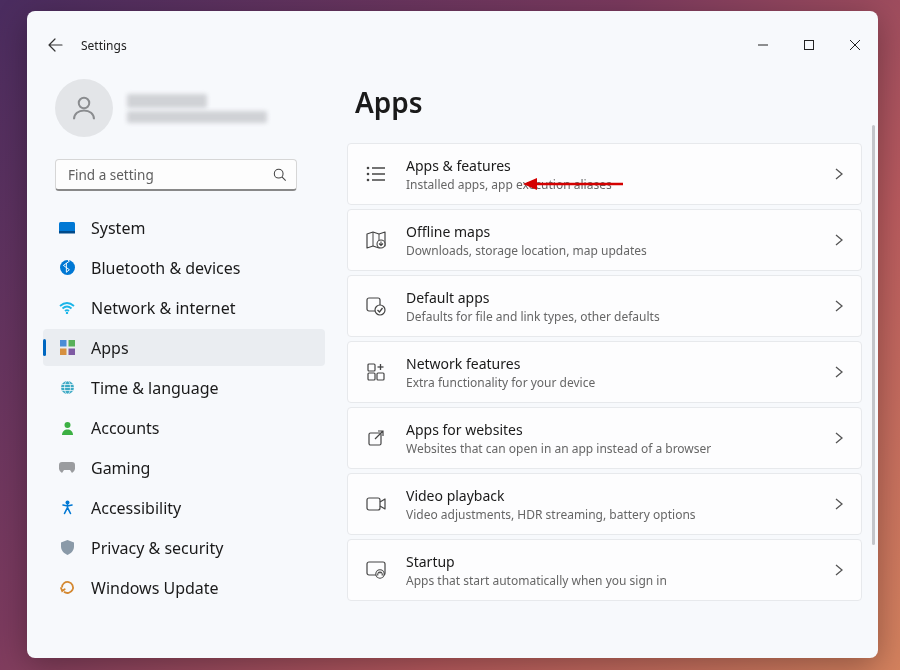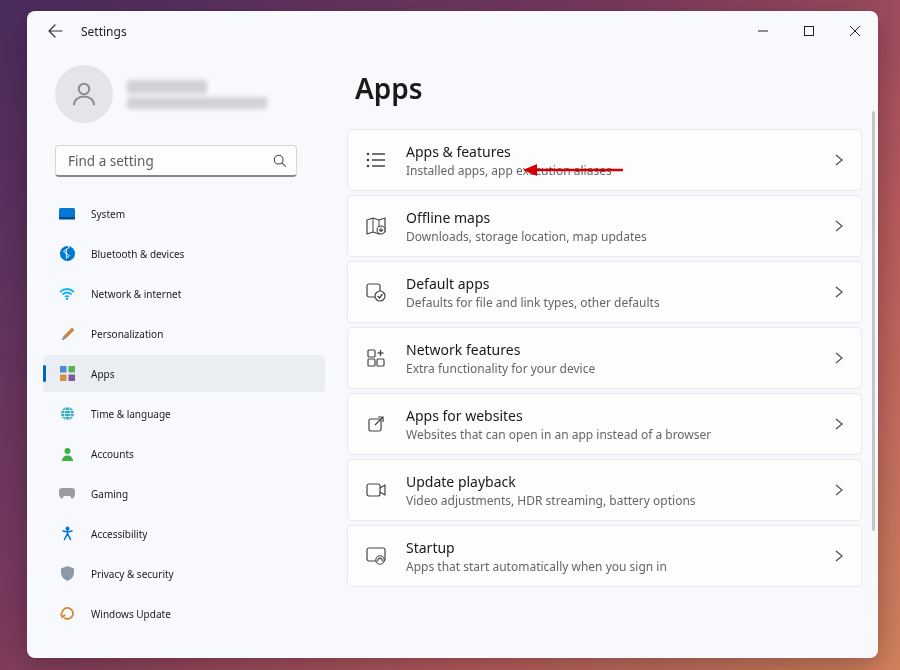--- a/index.html
+++ b/index.html
@@ -6,21 +6,21 @@
 body {
   width: 900px; height: 670px;
   background: linear-gradient(135deg, #4a2c5f 0%, #7b3a5e 40%, #b85a5e 70%, #d4825e 100%);
   overflow: hidden;
 }
 .window {
   position: absolute; top: 11px; left: 27px; width: 851px; height: 647px;
   background: #f7f9fc; border-radius: 8px; overflow: hidden;
   box-shadow: 0 8px 32px rgba(0,0,0,0.3);
 }
-.titlebar { height: 40px; display: flex; align-items: center; }
+.titlebar { height: 40px; display: flex; align-items: center; margin-top: 14px; }
 .back-btn { width: 40px; height: 40px; display: flex; align-items: center; justify-content: center; cursor: pointer; margin-left: 8px; }
 .title { font-size: 12px; color: #222; margin-left: 6px; }
 .win-controls { margin-left: auto; display: flex; }
 .win-btn { width: 46px; height: 32px; display: flex; align-items: center; justify-content: center; cursor: pointer; }
 .content { display: flex; height: calc(100% - 40px); }
 .sidebar { width: 310px; padding: 8px 12px 8px 16px; overflow-y: auto; }
 .user-row { display: flex; align-items: center; gap: 14px; padding: 6px 12px 18px 12px; }
 .avatar { width: 58px; height: 58px; border-radius: 50%; background: #e3e5e8; display: flex; align-items: center; justify-content: center; }
 .user-text { display: flex; flex-direction: column; gap: 3px; }
 .blur-line { background: #d0d2d6; border-radius: 2px; filter: blur(2px); }
@@ -28,21 +28,21 @@
 .blur-email { width: 140px; height: 12px; }
 .search-box { position: relative; margin: 4px 28px 18px 12px; }
 .search-input { width: 100%; height: 32px; border: 1px solid #d6d6d6; border-bottom: 2px solid #888; border-radius: 4px; background: #fdfdfd; padding: 0 32px 0 12px; font-size: 13.5px; outline: none; }
 .search-input::placeholder { color: #5e5e5e; }
 .search-icon-wrap { position: absolute; right: 10px; top: 50%; transform: translateY(-50%); }
 .nav { display: flex; flex-direction: column; gap: 3px; padding: 0 0 0 0; }
 .nav-item { display: flex; align-items: center; height: 37px; padding: 0 12px 0 16px; border-radius: 4px; cursor: pointer; position: relative; }
 .nav-item.selected { background: #eaedf1; }
 .nav-item.selected::before { content: ""; position: absolute; left: 0px; top: 10px; width: 3px; height: 17px; background: #0067c0; border-radius: 2px; }
 .nav-icon { width: 16px; height: 16px; margin-right: 16px; display: flex; align-items: center; justify-content: center; font-size: 14px; }
-.nav-label { font-size: 10px; color: #1a1a1a; }
+.nav-label { font-size: 16px; color: #1a1a1a; }
 .main { flex: 1; padding: 10px 16px 10px 10px; overflow-y: auto; position: relative; }
 .page-title { font-size: 28px; font-weight: 600; color: #1a1a1a; margin: 8px 0 22px 8px; }
 .cards { display: flex; flex-direction: column; gap: 4px; }
 .card { display: flex; align-items: center; height: 62px; background: #fdfdfe; border: 1px solid #e7e9ec; border-radius: 4px; padding: 0 18px 0 16px; cursor: pointer; }
 .card-icon { width: 24px; height: 24px; display: flex; align-items: center; justify-content: center; margin-right: 18px; color: #444; }
 .card-text { flex: 1; display: flex; flex-direction: column; gap: 1px; }
 .card-title { font-size: 14px; color: #1a1a1a; }
 .card-sub { font-size: 12px; color: #666; }
 .chev { color: #555; }
 .arrow-annotation { position: absolute; top: 32px; left: 175px; pointer-events: none; }
@@ -128,29 +128,20 @@
           <span class="nav-icon">
               <svg width="16" height="12" viewBox="0 0 16 12">
                 <path d="M1 4 Q8 -2 15 4" stroke="#1ab5e8" stroke-width="1.8" fill="none"></path>
                 <path d="M3.5 6.5 Q8 2.5 12.5 6.5" stroke="#1ab5e8" stroke-width="1.8" fill="none"></path>
                 <path d="M6 9 Q8 7.2 10 9" stroke="#1ab5e8" stroke-width="1.8" fill="none"></path>
                 <circle cx="8" cy="11" r="1.2" fill="#1ab5e8"></circle>
               </svg>
             </span>
           <span class="nav-label">Network &amp; internet</span>
         </div>
-        <div class="nav-item">
-          <span class="nav-icon">
-              <svg width="16" height="16" viewBox="0 0 16 16">
-                <path d="M13 2 L5 10 L3 14 L7 12 L15 4 Z" fill="#d6823c" stroke="#b5611f" stroke-width="0.5"></path>
-                <path d="M3 14 L5 10 L7 12 Z" fill="#5aa0d6"></path>
-              </svg>
-            </span>
-          <span class="nav-label">Personalization</span>
-        </div>
         <div class="nav-item selected">
           <span class="nav-icon">
               <svg width="15" height="15" viewBox="0 0 15 15">
                 <rect x="0" y="0" width="6.5" height="6.5" fill="#4a8cd6"></rect>
                 <rect x="8.5" y="0" width="6.5" height="6.5" fill="#58b05a"></rect>
                 <rect x="0" y="8.5" width="6.5" height="6.5" fill="#d69040"></rect>
                 <rect x="8.5" y="8.5" width="6.5" height="6.5" fill="#7e5aa3"></rect>
               </svg>
             </span>
           <span class="nav-label">Apps</span>
@@ -324,21 +315,21 @@
         </div>
 
         <div class="card">
           <span class="card-icon">
               <svg width="20" height="14" viewBox="0 0 20 14">
                 <rect x="1" y="1" width="13" height="12" rx="2" fill="none" stroke="#444" stroke-width="1.2"></rect>
                 <path d="M14 5 L19 2 V12 L14 9" fill="none" stroke="#444" stroke-width="1.2" stroke-linejoin="round"></path>
               </svg>
             </span>
           <div class="card-text">
-            <div class="card-title">Update playback</div>
+            <div class="card-title">Video playback</div>
             <div class="card-sub">Video adjustments, HDR streaming, battery options</div>
           </div>
           <span class="chev">
               <svg width="8" height="12">
                 <path d="M1 1 L7 6 L1 11" stroke="#555" stroke-width="1.3" fill="none"></path>
               </svg>
             </span>
         </div>
 
         <div class="card">

